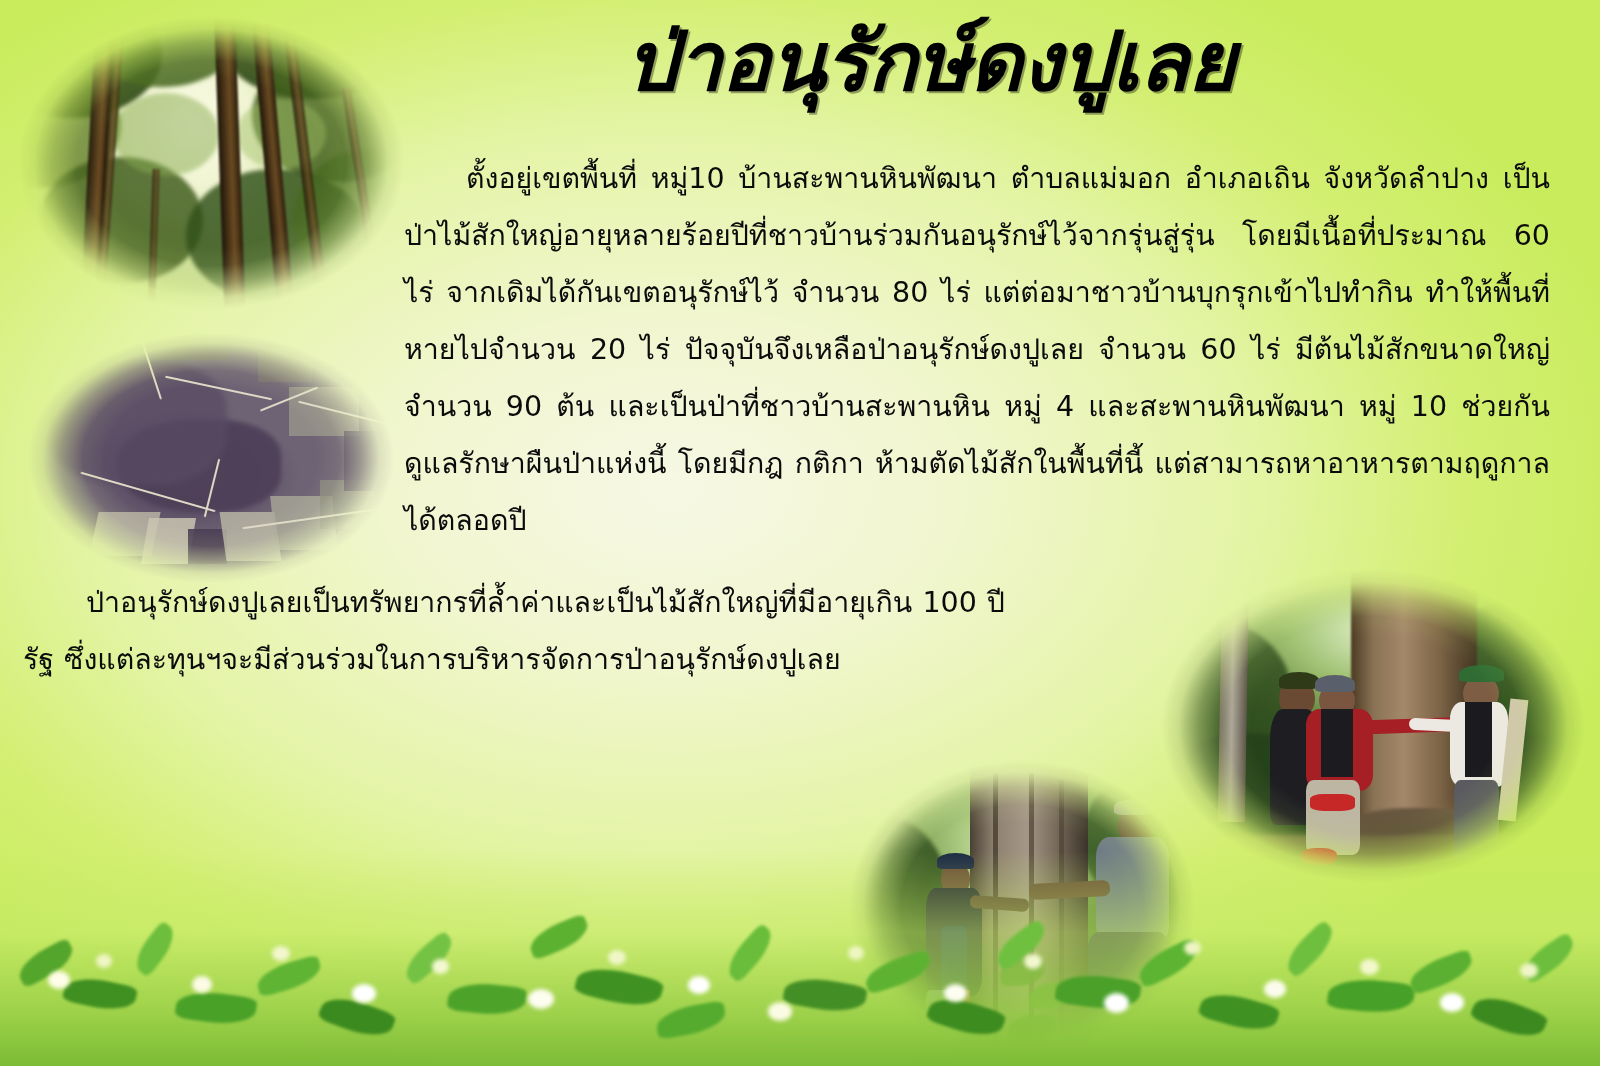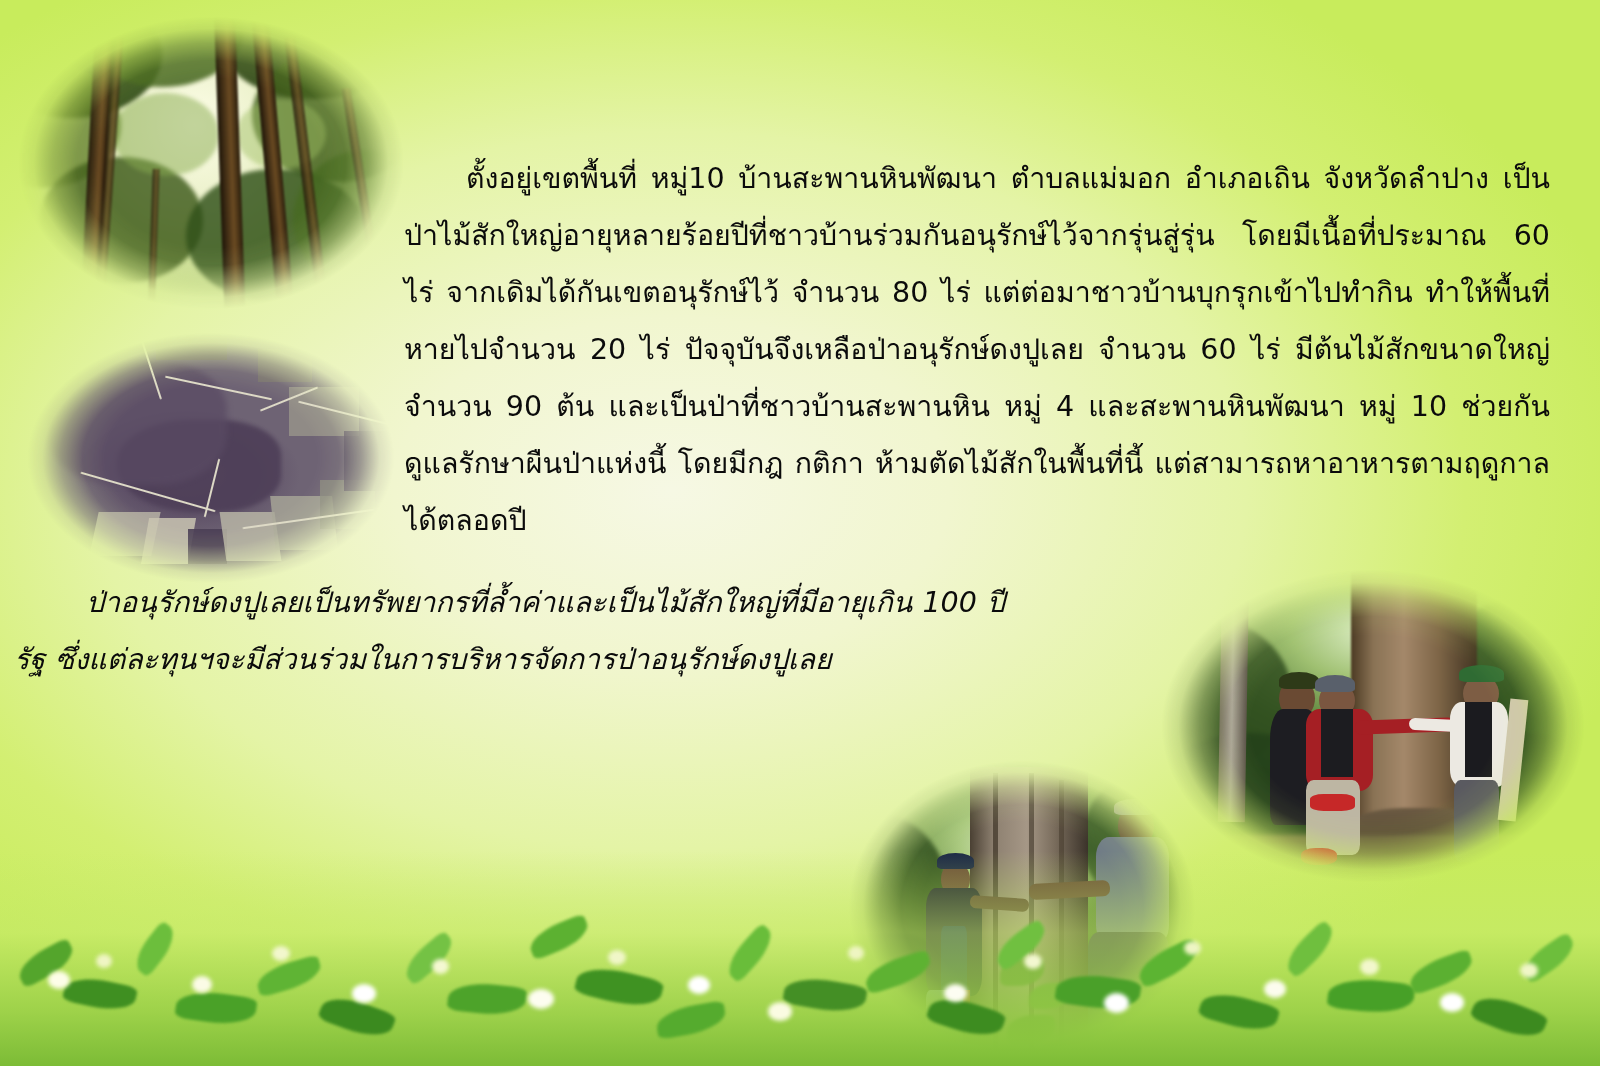--- a/index.html
+++ b/index.html
@@ -33,21 +33,21 @@
     color:#0b0b0b;
     font-family:"DejaVu Sans","Liberation Sans",sans-serif;
     font-size:28.5px;
     line-height:57px;
     text-align:justify;
     text-justify:inter-word;
     word-spacing:1px;
   }
   #para-top{left:404px;top:150px;width:1146px;text-indent:62px;}
   #para-bottom{left:14px;top:574px;width:1105px;text-indent:72px;}
-  #para-bottom .ln{display:block;font-style:italic;}
+  #para-bottom .ln{display:block;}
 
   
   .photo{position:absolute;overflow:hidden;}
   .photo .inner{position:absolute;inset:0;}
   .feather{
     -webkit-mask-image:radial-gradient(ellipse 47% 46% at 50% 50%,
         #000 58%, rgba(0,0,0,.92) 70%, rgba(0,0,0,.55) 82%, rgba(0,0,0,.12) 92%, transparent 100%);
             mask-image:radial-gradient(ellipse 47% 46% at 50% 50%,
         #000 58%, rgba(0,0,0,.92) 70%, rgba(0,0,0,.55) 82%, rgba(0,0,0,.12) 92%, transparent 100%);
   }
@@ -164,26 +164,27 @@
       <div class="road" style="left:34%;top:3%;width:2px;height:26%;transform:rotate(-18deg);"></div>
       <div class="road" style="left:38%;top:24%;width:28%;height:2px;transform:rotate(12deg);"></div>
       <div class="road" style="left:62%;top:28%;width:16%;height:2px;transform:rotate(-22deg);"></div>
       <div class="road" style="left:72%;top:33%;width:24%;height:2px;transform:rotate(14deg);"></div>
       <div class="road" style="left:16%;top:62%;width:36%;height:2px;transform:rotate(16deg);"></div>
       <div class="road" style="left:50%;top:50%;width:2px;height:22%;transform:rotate(14deg);"></div>
       <div class="road" style="left:58%;top:72%;width:34%;height:2px;transform:rotate(-8deg);"></div>
     </div>
   </div>
 
+  <div class="title">ป่าอนุรักษ์ดงปูเลย</div>
 
   <div class="para" id="para-top">ตั้งอยู่เขตพื้นที่ หมู่10 บ้านสะพานหินพัฒนา ตำบลแม่มอก อำเภอเถิน จังหวัดลำปาง เป็นป่าไม้สักใหญ่อายุหลายร้อยปีที่ชาวบ้านร่วมกันอนุรักษ์ไว้จากรุ่นสู่รุ่น โดยมีเนื้อที่ประมาณ 60 ไร่ จากเดิมได้กันเขตอนุรักษ์ไว้ จำนวน 80 ไร่ แต่ต่อมาชาวบ้านบุกรุกเข้าไปทำกิน ทำให้พื้นที่หายไปจำนวน 20 ไร่ ปัจจุบันจึงเหลือป่าอนุรักษ์ดงปูเลย จำนวน 60 ไร่ มีต้นไม้สักขนาดใหญ่จำนวน 90 ต้น และเป็นป่าที่ชาวบ้านสะพานหิน หมู่ 4 และสะพานหินพัฒนา หมู่ 10 ช่วยกันดูแลรักษาผืนป่าแห่งนี้ โดยมีกฎ กติกา ห้ามตัดไม้สักในพื้นที่นี้  แต่สามารถหาอาหารตามฤดูกาลได้ตลอดปี</div>
 
   <div class="para" id="para-bottom">
     <span class="ln">ป่าอนุรักษ์ดงปูเลยเป็นทรัพยากรที่ล้ำค่าและเป็นไม้สักใหญ่ที่มีอายุเกิน 100 ปี</span>
-    <span class="ln" style="text-indent:0;">รัฐ  ซึ่งแต่ละทุนฯจะมีส่วนร่วมในการบริหารจัดการป่าอนุรักษ์ดงปูเลย</span>
+    <span class="ln" style="text-indent:0;margin-left:9px;">รัฐ  ซึ่งแต่ละทุนฯจะมีส่วนร่วมในการบริหารจัดการป่าอนุรักษ์ดงปูเลย</span>
   </div>
 
   <div class="photo feather" id="photo-students">
     <div class="inner">
       <div class="bg"></div>
 
       <div class="canopy" style="left:-8%;top:18%;width:40%;height:46%;background:#2d4a1d;opacity:.8;"></div>
       <div class="canopy" style="left:62%;top:12%;width:46%;height:50%;background:#2a4a1c;opacity:.82;"></div>
       <div class="canopy" style="left:0%;top:52%;width:44%;height:44%;background:#24411a;opacity:.85;"></div>
       <div class="canopy" style="left:60%;top:52%;width:46%;height:46%;background:#27451b;opacity:.85;"></div>

